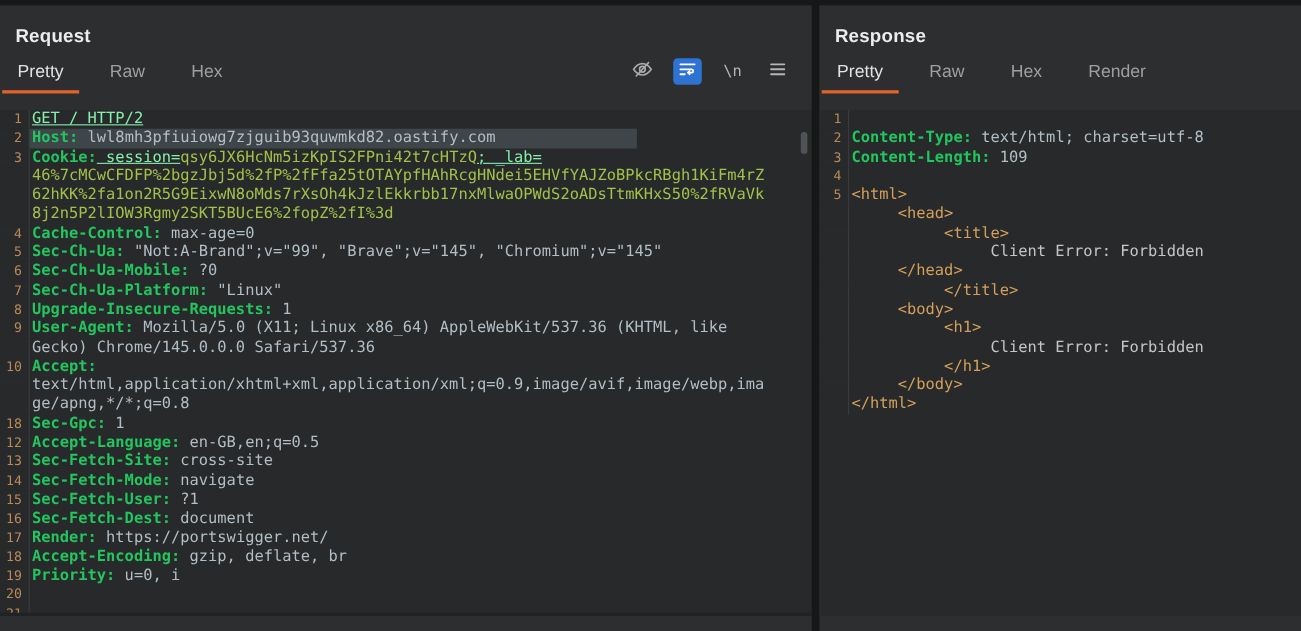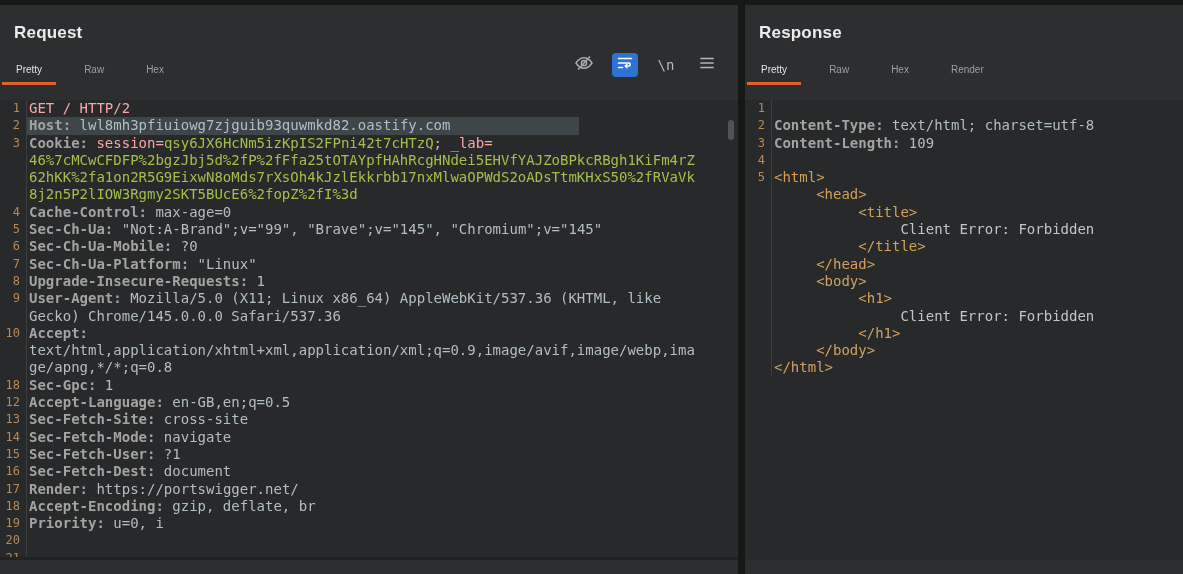--- a/index.html
+++ b/index.html
@@ -18,21 +18,21 @@
   .pane.resp { left:745px; right:0; }
   .divider { position:absolute; top:0; bottom:0; left:738px; width:7px; background:#161717; }
 
   .pane h2 {
     margin:18px 0 0 14px; font-size:17px; font-weight:bold; color:#ececec; letter-spacing:.2px;
   }
   .tabbar {
     position:relative; display:flex; align-items:flex-end; height:40px; margin:2px 0 0 2px;
   }
   .tab {
-    padding:8px 14px 7px 14px; margin-right:14px; font-size:10px; color:#9d9fa0; cursor:default;
+    padding:8px 14px 7px 14px; margin-right:14px; font-size:16px; color:#9d9fa0; cursor:default;
     border-bottom:3px solid transparent;
   }
   .tab.active { color:#e2e3e4; border-bottom-color:#e0622d; }
 
   .toolbar { position:absolute; right:18px; top:6px; display:flex; align-items:center; gap:15px; height:28px; }
   .tool { display:flex; align-items:center; justify-content:center; width:26px; height:24px; }
   .tool.active-btn { background:#2e72d2; border-radius:4px; }
   .nl-glyph { font-family:"DejaVu Sans Mono", monospace; font-size:14px; color:#b4b6b7; }
 
   .editor {
@@ -44,22 +44,22 @@
   .gutter {
     flex:0 0 27px; text-align:right; padding-right:6px;
     color:#b98a58; font-size:12px; line-height:17.3px;
     border-right:1px solid #3b3d3e; background:#27292a;
   }
   .code { display:inline-block; padding-left:2px; white-space:pre; }
   .row.hl .code { background:#3f4649; }
   .req  .row.hl .code { min-width:552px; }
   .resp .row.hl .code { min-width:240px; }
 
-  .seg-p { color:#fca5a5; }
-  .seg-n { color:#a3a3a3; font-weight:bold;margin-top:32px; }
+  .seg-p { color:#86efac;text-decoration:underline; }
+  .seg-n { color:#22c55e; font-weight:bold;margin-top:32px; }
   .seg-v { color:#b2bec5; }
   .seg-g { color:#a2c04a; }
   .seg-t { color:#d3a05b; }
   .seg-x { color:#c3c5c6; }
 
   .v-scrollbar { position:absolute; right:4px; top:115px; width:6px; height:20px; background:#4f5355; border-radius:3px; }
   .h-scroll-track { position:absolute; left:0; right:0; bottom:0; height:3px; background:#202223; }
 </style>
 </head>
 <body>
@@ -155,22 +155,22 @@
 
     <div class="editor">
         <div class="row hl"><span class="gutter">1</span></div>
         <div class="row"><span class="gutter">2</span><span class="code"><span class="seg-n">Content-Type:</span><span class="seg-v"> text/html; charset=utf-8</span></span></div>
         <div class="row"><span class="gutter">3</span><span class="code"><span class="seg-n">Content-Length:</span><span class="seg-v"> 109</span></span></div>
         <div class="row"><span class="gutter">4</span><span class="code"></span></div>
         <div class="row"><span class="gutter">5</span><span class="code"><span class="seg-t">&lt;html&gt;</span></span></div>
         <div class="row"><span class="gutter"></span><span class="code"><span class="seg-t">     &lt;head&gt;</span></span></div>
         <div class="row"><span class="gutter"></span><span class="code"><span class="seg-t">          &lt;title&gt;</span></span></div>
         <div class="row"><span class="gutter"></span><span class="code"><span class="seg-x">               Client Error: Forbidden</span></span></div>
+        <div class="row"><span class="gutter"></span><span class="code"><span class="seg-t">     &lt;/head&gt;</span></span></div>
         <div class="row"><span class="gutter"></span><span class="code"><span class="seg-t">          &lt;/title&gt;</span></span></div>
-        <div class="row"><span class="gutter"></span><span class="code"><span class="seg-t">     &lt;/head&gt;</span></span></div>
         <div class="row"><span class="gutter"></span><span class="code"><span class="seg-t">     &lt;body&gt;</span></span></div>
         <div class="row"><span class="gutter"></span><span class="code"><span class="seg-t">          &lt;h1&gt;</span></span></div>
         <div class="row"><span class="gutter"></span><span class="code"><span class="seg-x">               Client Error: Forbidden</span></span></div>
         <div class="row"><span class="gutter"></span><span class="code"><span class="seg-t">          &lt;/h1&gt;</span></span></div>
         <div class="row"><span class="gutter"></span><span class="code"><span class="seg-t">     &lt;/body&gt;</span></span></div>
         <div class="row"><span class="gutter"></span><span class="code"><span class="seg-t">&lt;/html&gt;</span></span></div>
       </div>
   </section>
 </div>
 

